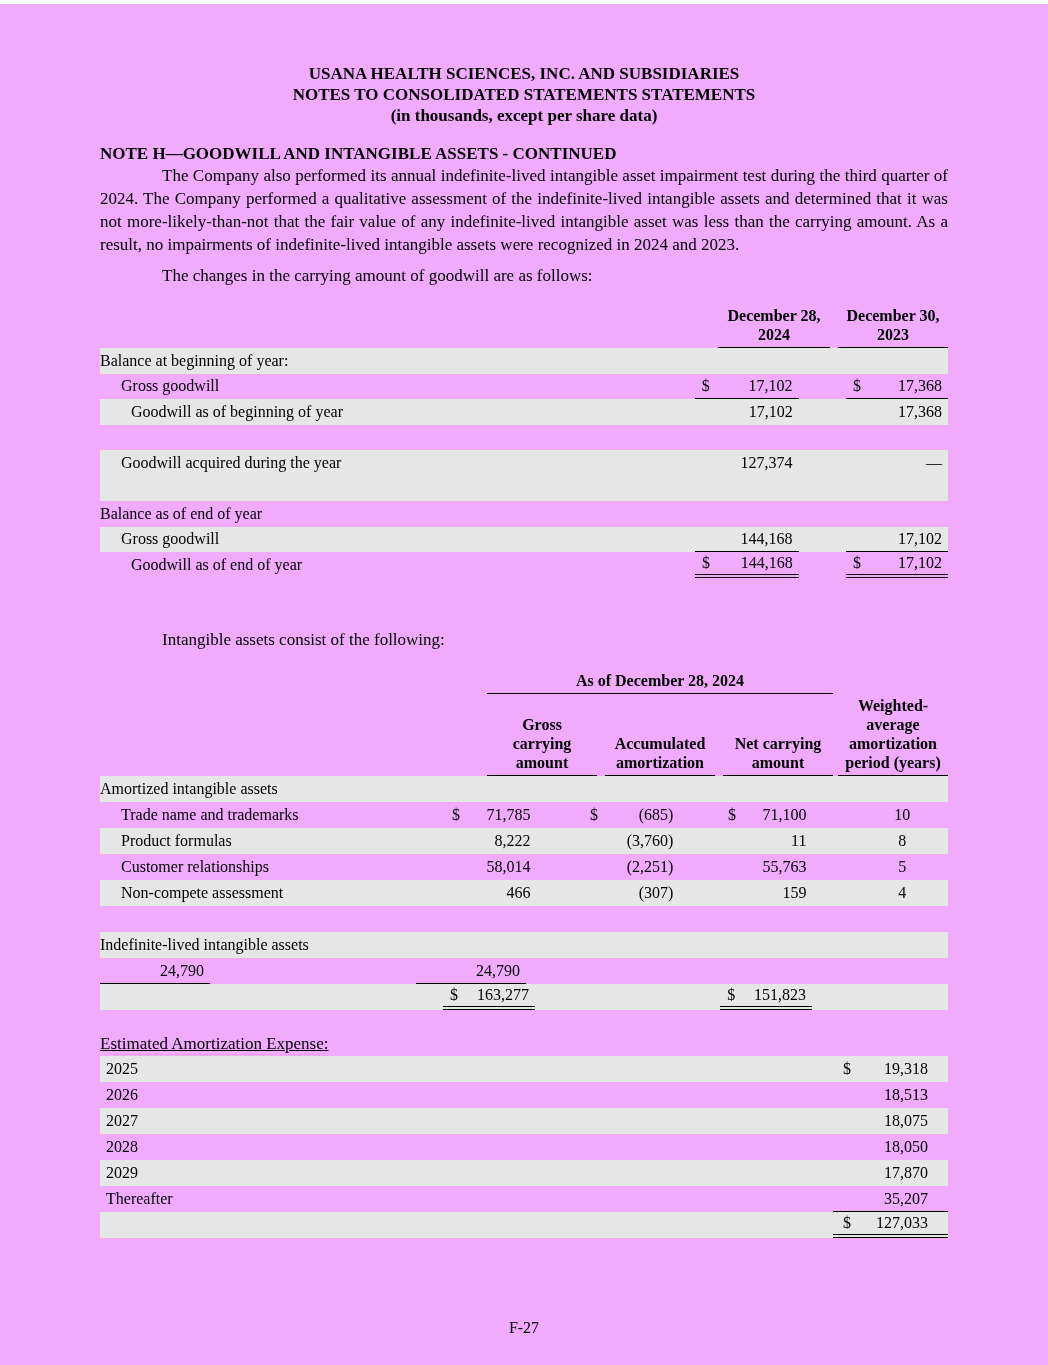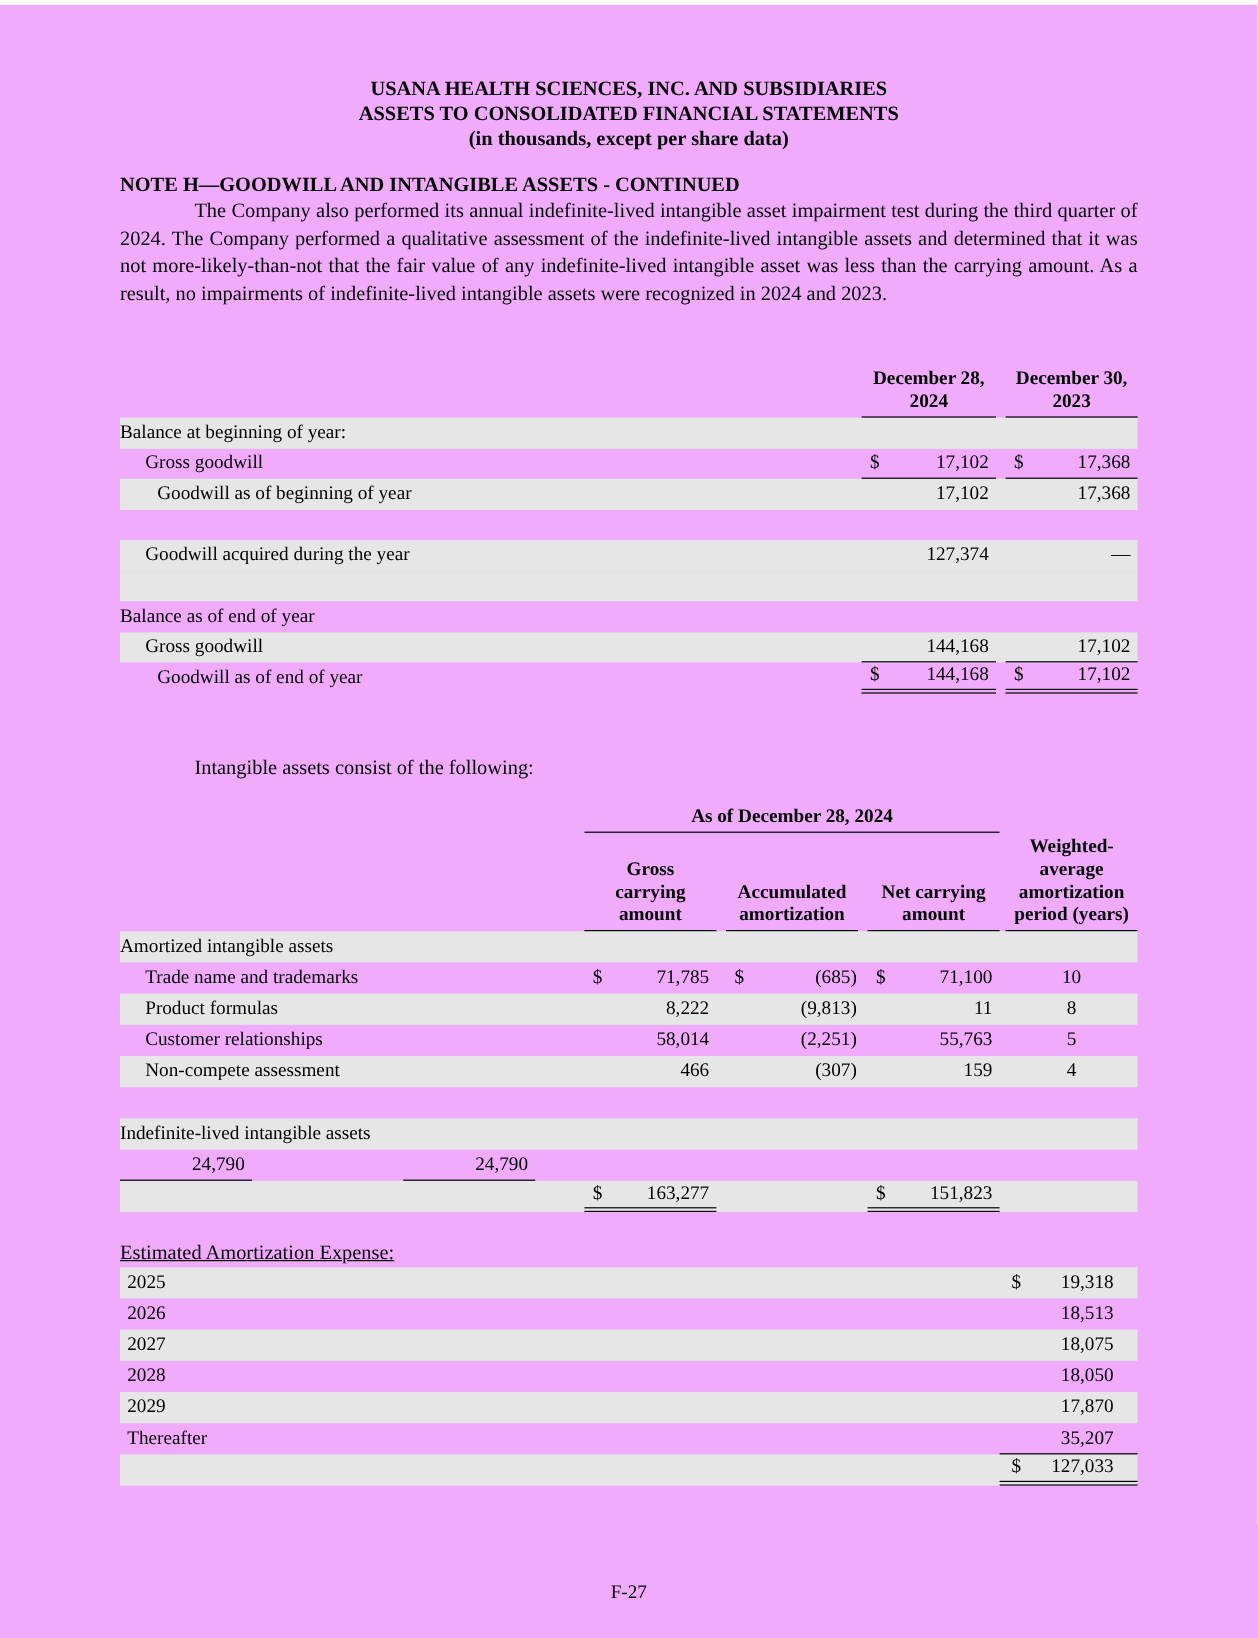--- a/index.html
+++ b/index.html
@@ -16,21 +16,21 @@
   .doc-header { top:59px; text-align:center; font-weight:bold; font-size:17px; line-height:21px; }
   .note-heading { top:140px; font-weight:bold; font-size:17px; }
   .body-par { top:160px; font-size:17px; line-height:23px; text-align:justify; text-indent:62px; }
   .intro-line { font-size:17px; padding-left:62px; }
   .gw-intro { top:262px; }
   .it-intro { top:626px; }
   .amort-heading { font-size:17px; text-decoration:underline; height:22px; }
   .footer { top:1315px; text-align:center; font-size:16px; }
 
   
-  .t-row { display:flex; align-items:center; font-size:16px; }
+  .t-row { display:flex; align-items:center; font-size:16px;gap:20px; }
   .sh { background:#e6e6e6; }
   .lbl { white-space:nowrap; overflow:hidden; }
   .ind1 { padding-left:21px; }
   .ind2 { padding-left:31px; }
   .ind-s { padding-left:6px; }
   .vcell { display:flex; justify-content:space-between; align-self:stretch; align-items:center; }
   .vcell .d { padding-left:7px; }
   .vcell .v { padding-right:6px; }
   .vcell .v.neg { padding-right:1px; }
   .ru  { border-bottom:1.5px solid #000; }
@@ -72,28 +72,29 @@
   .am-c .d { padding-left:10px; }
   .am-c .v { padding-right:20px; }
 </style>
 </head>
 <body>
 
 <div class="page">
 
   <div class="content doc-header">
     <div>USANA HEALTH SCIENCES, INC. AND SUBSIDIARIES</div>
-    <div>ASSETS TO CONSOLIDATED FINANCIAL STATEMENTS</div>
+    <div>NOTES TO CONSOLIDATED STATEMENTS STATEMENTS</div>
     <div>(in thousands, except per share data)</div>
   </div>
 
   <div class="content note-heading">NOTE H—GOODWILL AND INTANGIBLE ASSETS - CONTINUED</div>
 
   <div class="content body-par">The Company also performed its annual indefinite-lived intangible asset impairment test during the third quarter of 2024. The Company performed a qualitative assessment of the indefinite-lived intangible assets and determined that it was not more-likely-than-not that the fair value of any indefinite-lived intangible asset was less than the carrying amount. As a result, no impairments of indefinite-lived intangible assets were recognized in 2024 and 2023.</div>
 
+  <div class="content intro-line gw-intro">The changes in the carrying amount of goodwill are as follows:</div>
 
   <div class="content gw-table">
     <div class="gw-head">
       <div class="gw-lbl"></div>
       <div class="gw-c1 hd-cell">December 28, 2024</div>
       <div class="gw-gap"></div>
       <div class="gw-c2 hd-cell">December 30, 2023</div>
     </div>
 
     <div class="t-row gw-row sh">
@@ -225,21 +226,21 @@
 
     <div class="t-row it-row sh">
       <div class="lbl it-lbl ind1">Product formulas</div>
       <div class="vcell it-c">
           <span class="d"></span>
           <span class="v">8,222</span>
         </div>
       <div class="it-g1"></div>
       <div class="vcell it-c">
           <span class="d"></span>
-          <span class="v neg">(9,813)</span>
+          <span class="v neg">(3,760)</span>
         </div>
       <div class="it-g2"></div>
       <div class="vcell it-c">
           <span class="d"></span>
           <span class="v">11</span>
         </div>
       <div class="it-g3"></div>
       <div class="it-c4">8</div>
     </div>
 

